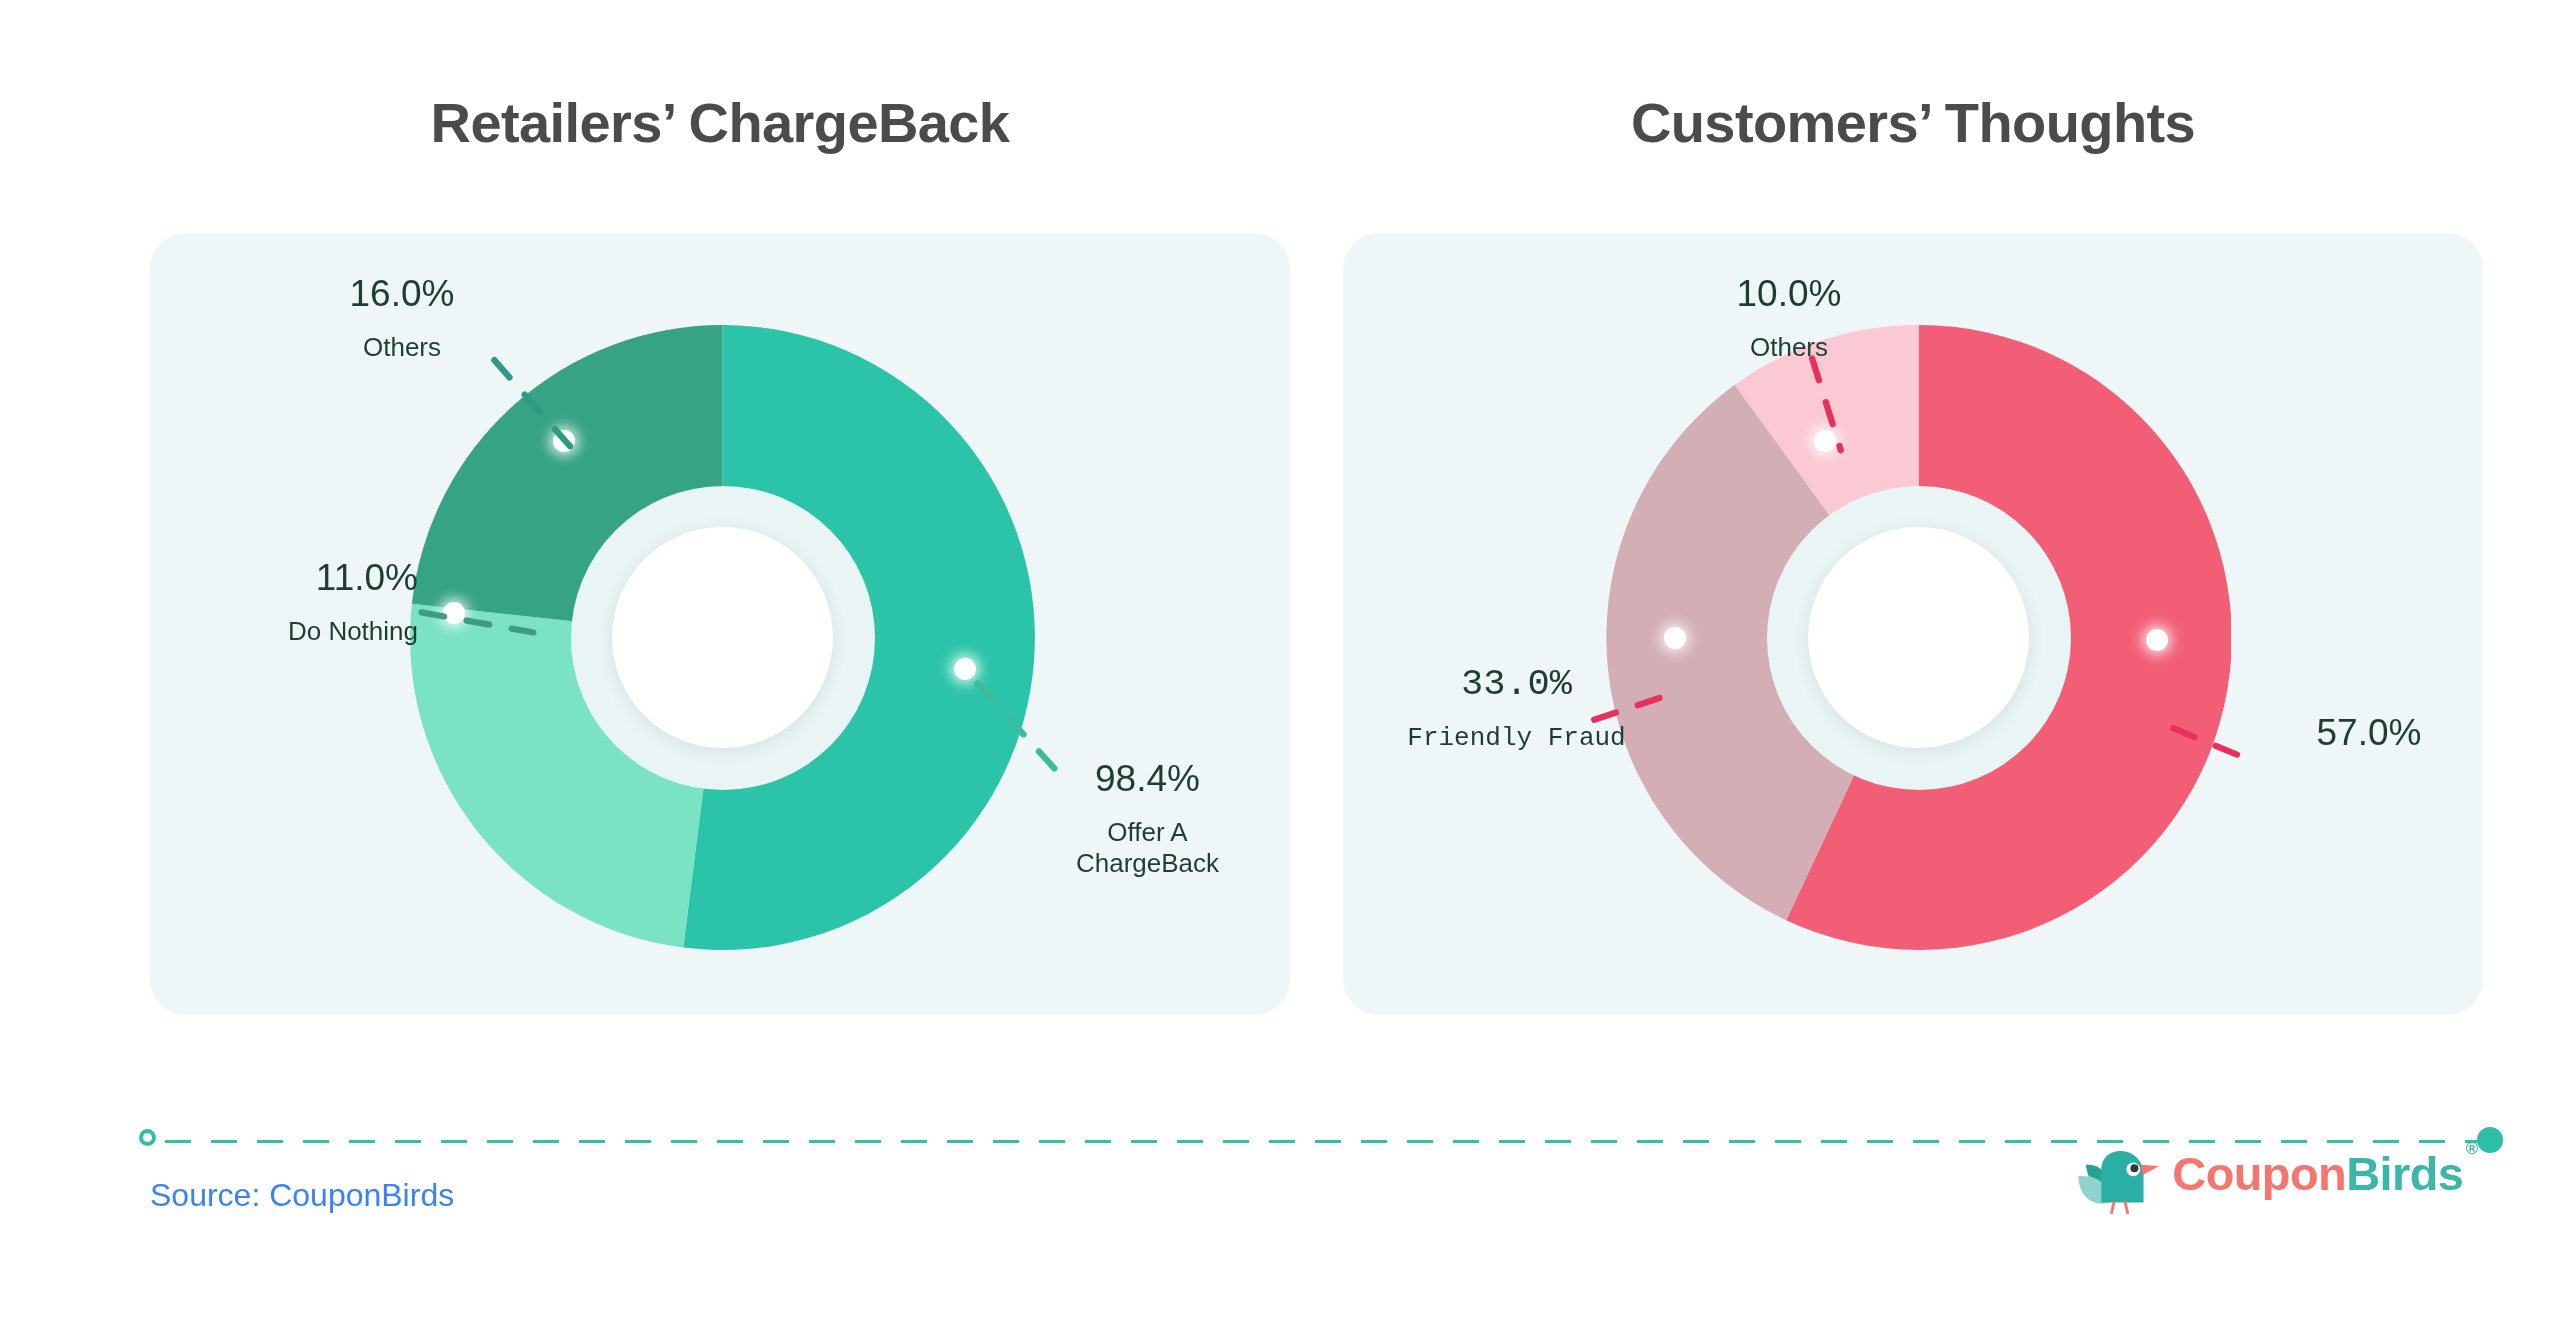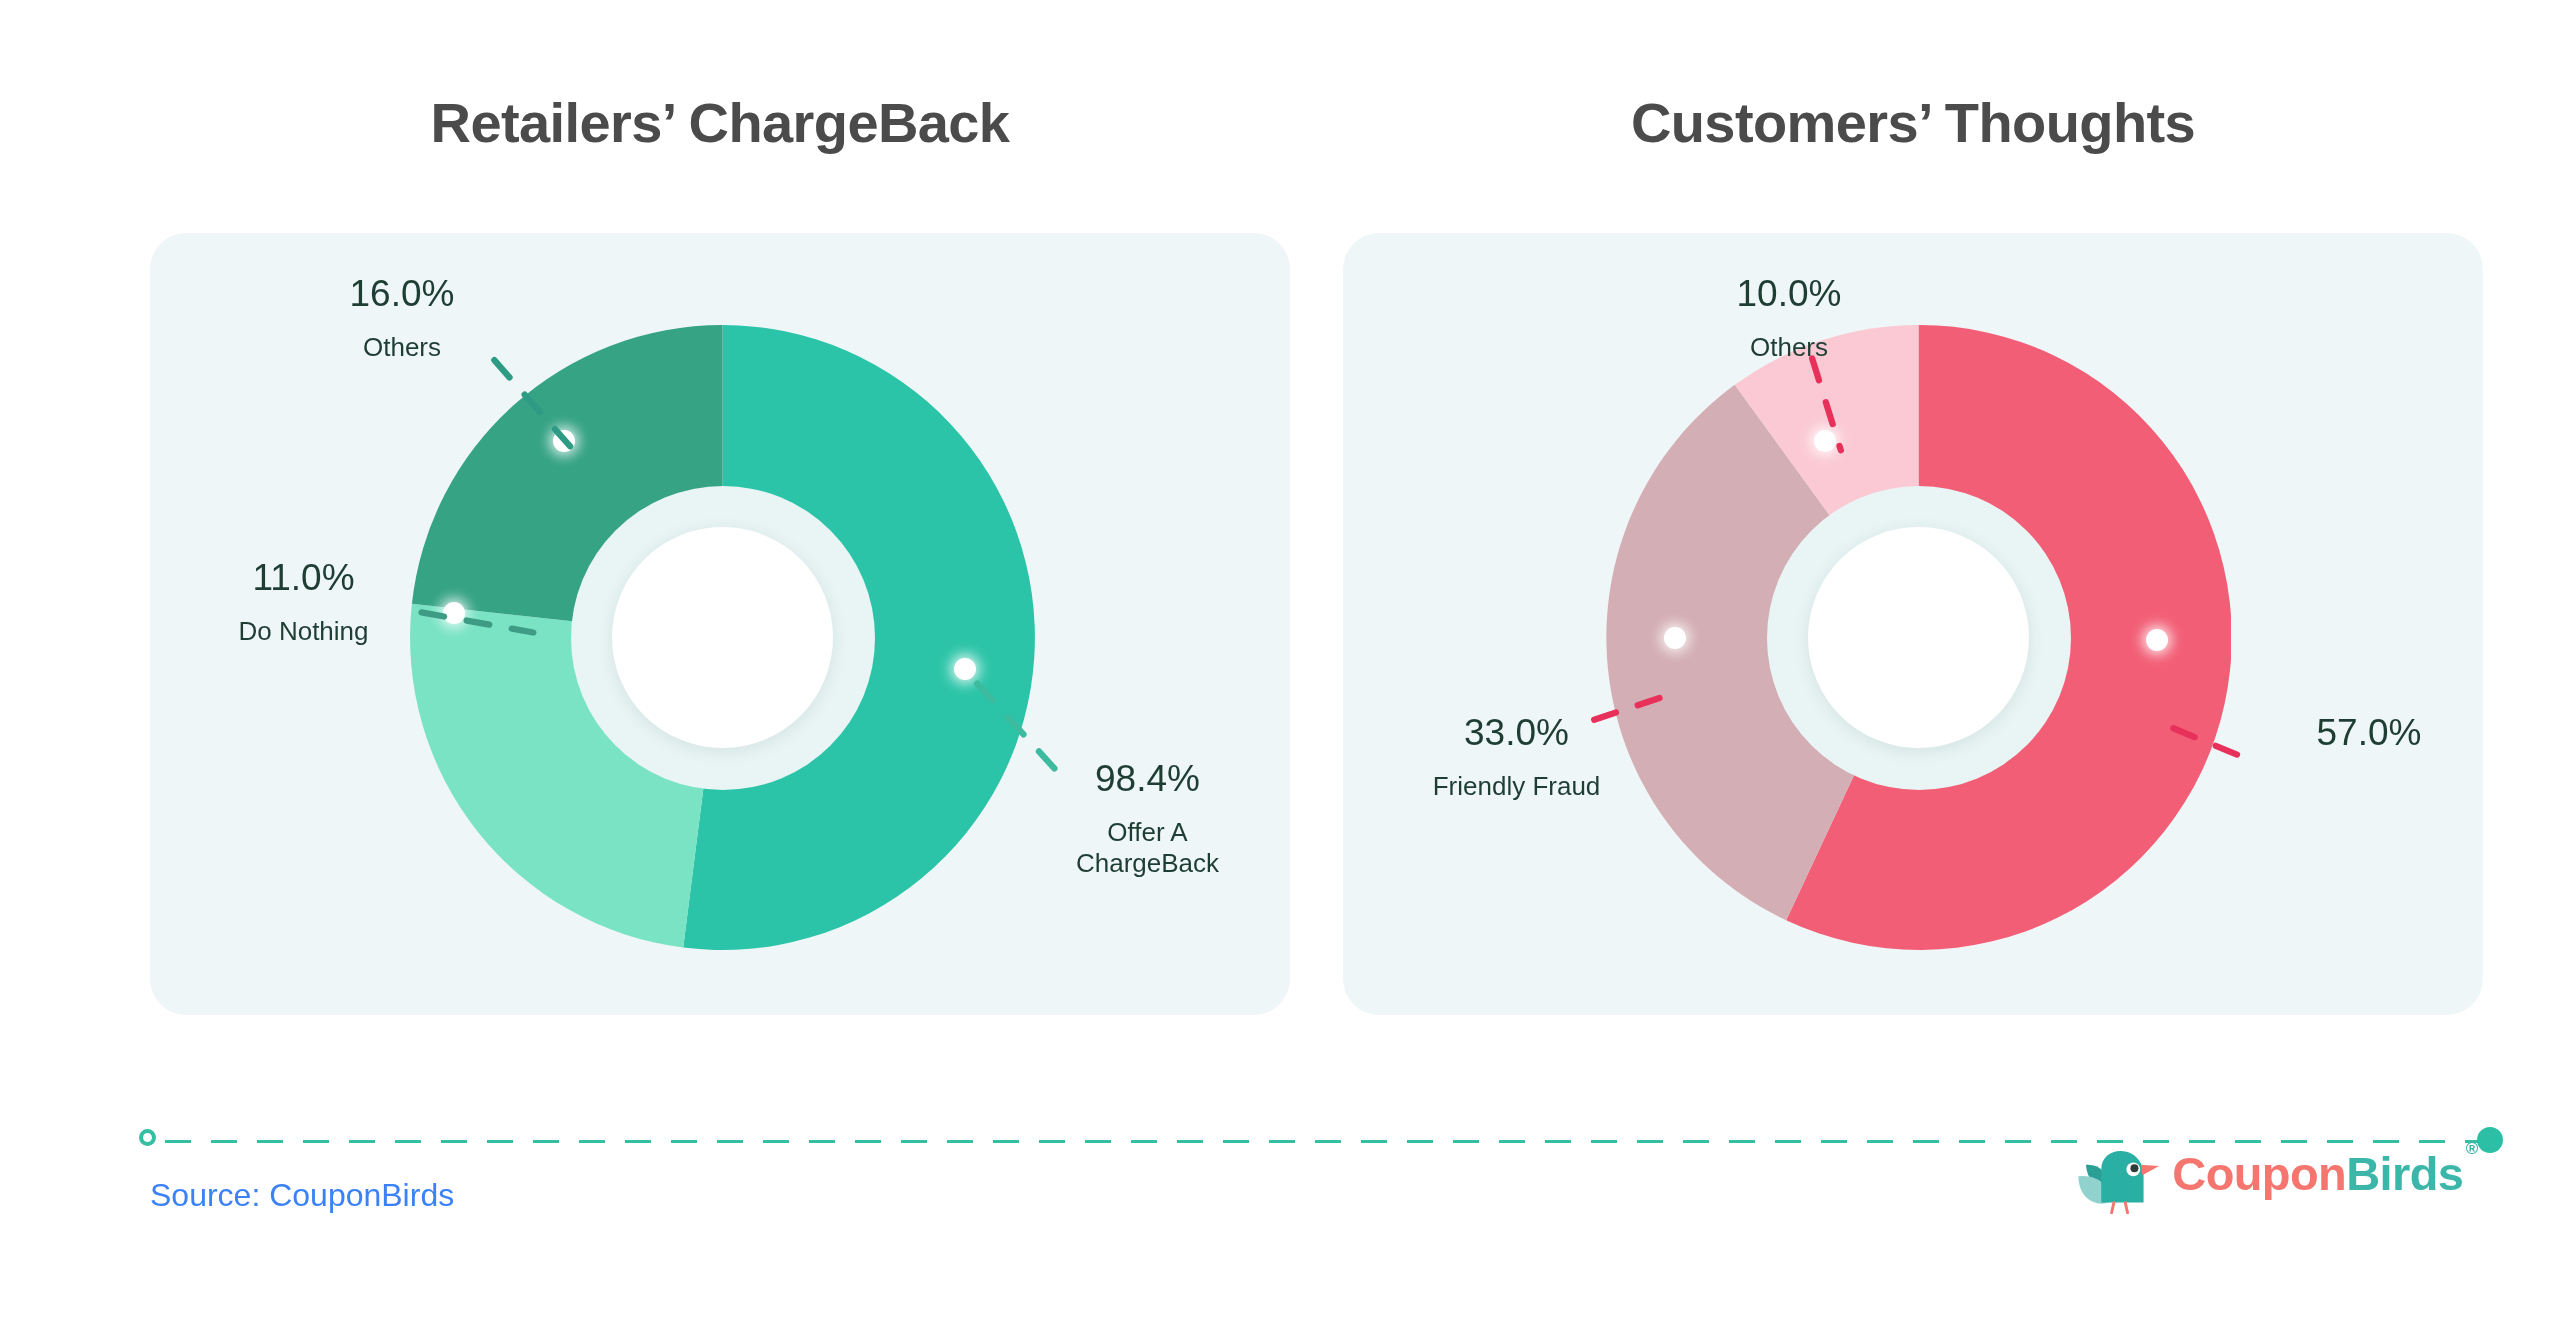--- a/index.html
+++ b/index.html
@@ -102,25 +102,25 @@
     margin-bottom: 5.7px;
   }
   .callout .name {
     font-size: 26px;
     display: block;
   }
   .ta-c { text-align: center; }
 
   
   #cal-l-others    { left: 310px;  top: 261px;  width: 184px; }
-  #cal-l-donothing { left: 189px;  top: 545px;  width: 229px; }
+  #cal-l-donothing { left: 189px;  top: 545px;  width: 229px; text-align: right; }
   #cal-l-charge    { left: 1027px; top: 746px; width: 241px; }
   
   #cal-r-others    { left: 1697px; top: 261px;  width: 184px; }
-  #cal-r-friendly  { left: 1376px; top: 700px; width: 281px; }
+  #cal-r-friendly  { left: 1376px; top: 652px; width: 281px; font-family: Liberation Mono, monospace; }
   #cal-r-outof     { left: 2237px; top: 700px; width: 264px; }
 
   
   #divider-line {
     position: absolute;
     left: 165px;
     top: 1140px;
     width: 2315px;
     height: 3.4px;
     background-image: linear-gradient(to right, #34BFA3 0 26px, rgba(0,0,0,0) 26px 46px);

